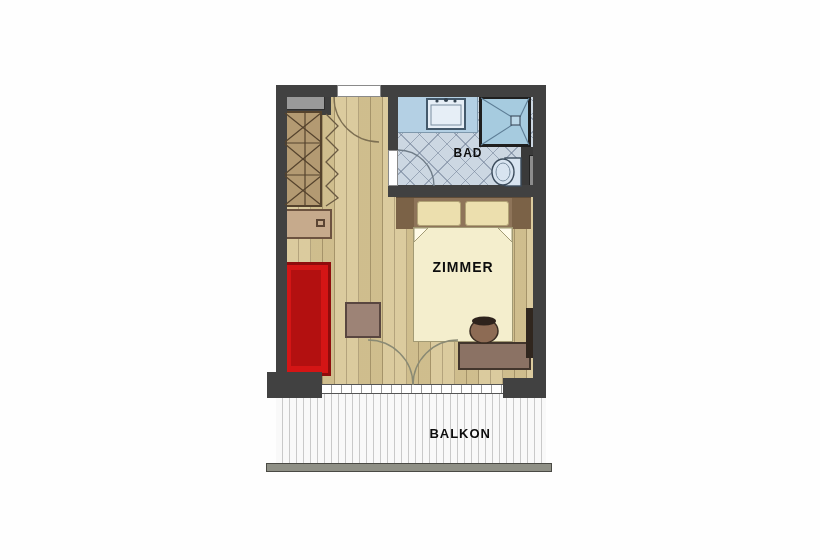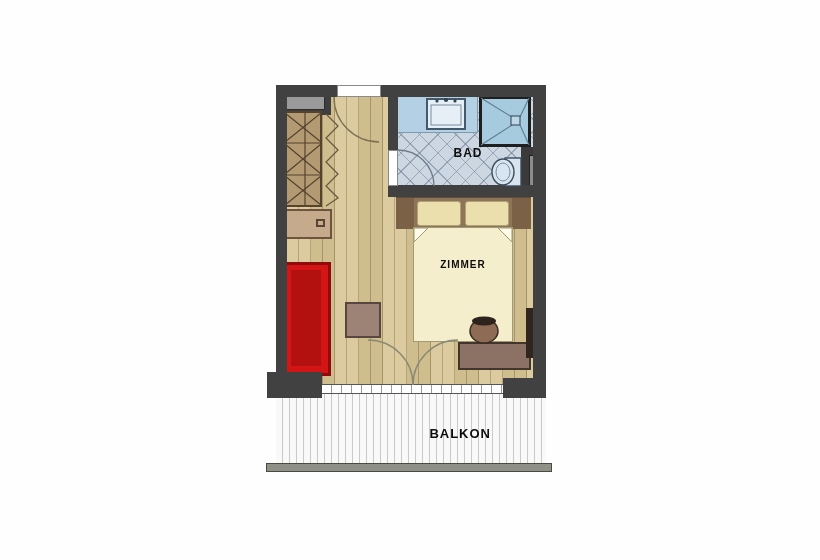--- a/index.html
+++ b/index.html
@@ -133,16 +133,16 @@
       <polygon points="512,228 498,228 512,242" fill="#fffbe8"></polygon>
     </g>
 
     <g>
       <ellipse cx="484" cy="331" rx="14" ry="12" fill="#8d6b54" stroke="#3a2c22" stroke-width="1.5"></ellipse>
       <ellipse cx="484" cy="321" rx="12" ry="4.5" fill="#2e231c"></ellipse>
     </g>
   </svg>
 
   <div class="label" style="left:438px;top:146px;width:60px;font-size:12px;">BAD</div>
-  <div class="label" style="left:413px;top:259px;width:100px;font-size:10px;">ZIMMER</div>
+  <div class="label" style="left:413px;top:259px;width:100px;font-size:14px;">ZIMMER</div>
   <div class="label" style="left:331px;top:426px;width:160px;font-size:13px;text-align:right;">BALKON</div>
 
 </div>
 
 </body></html>

